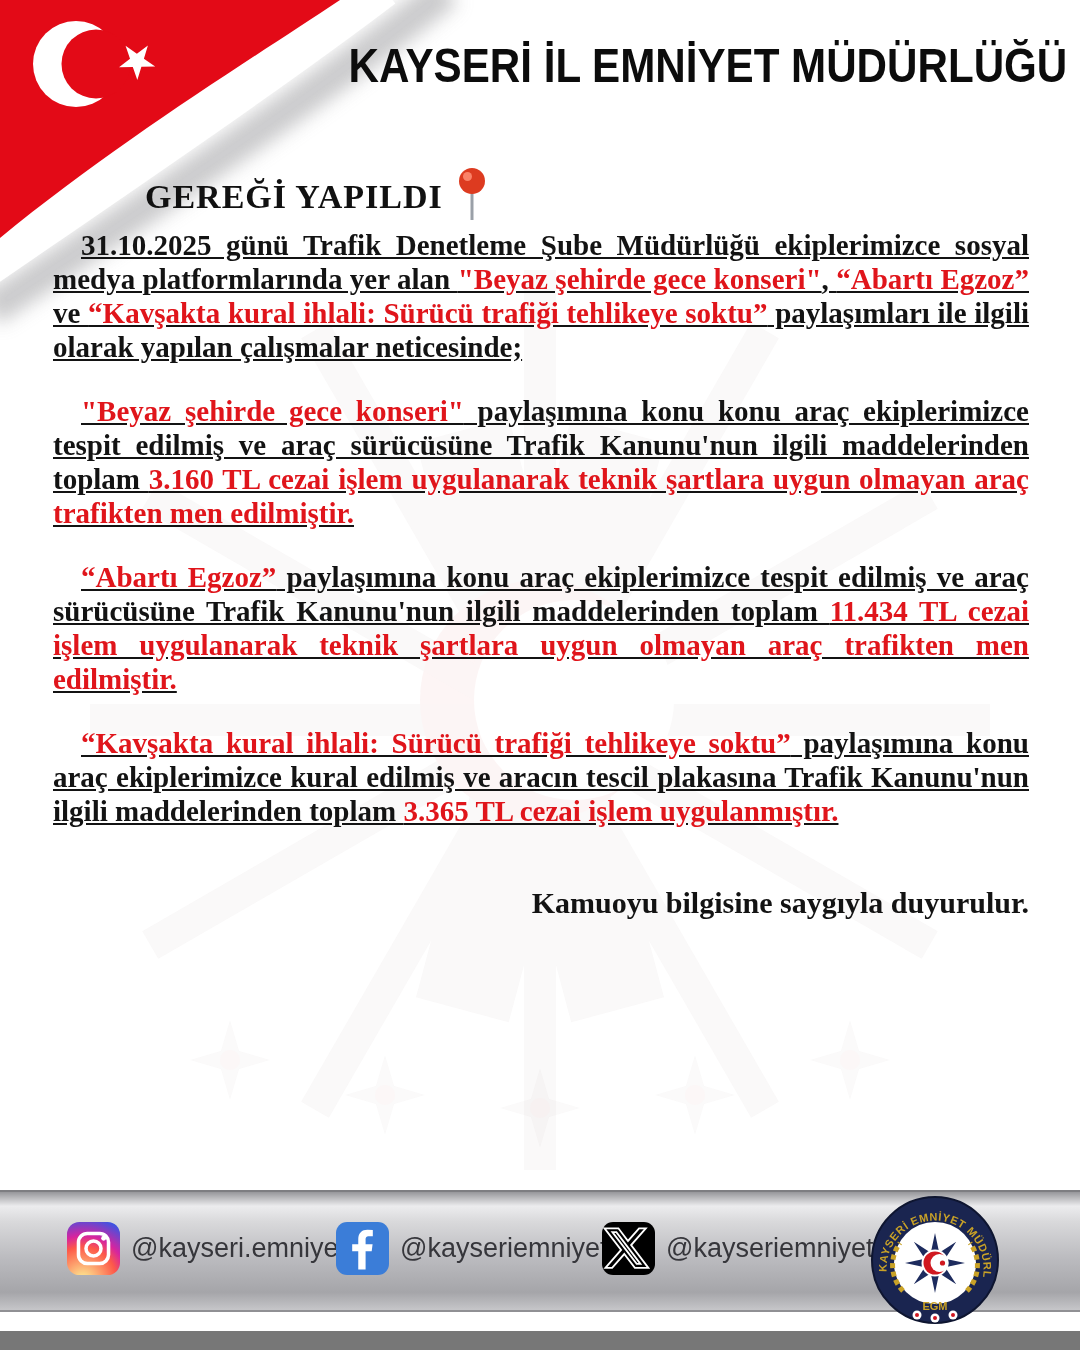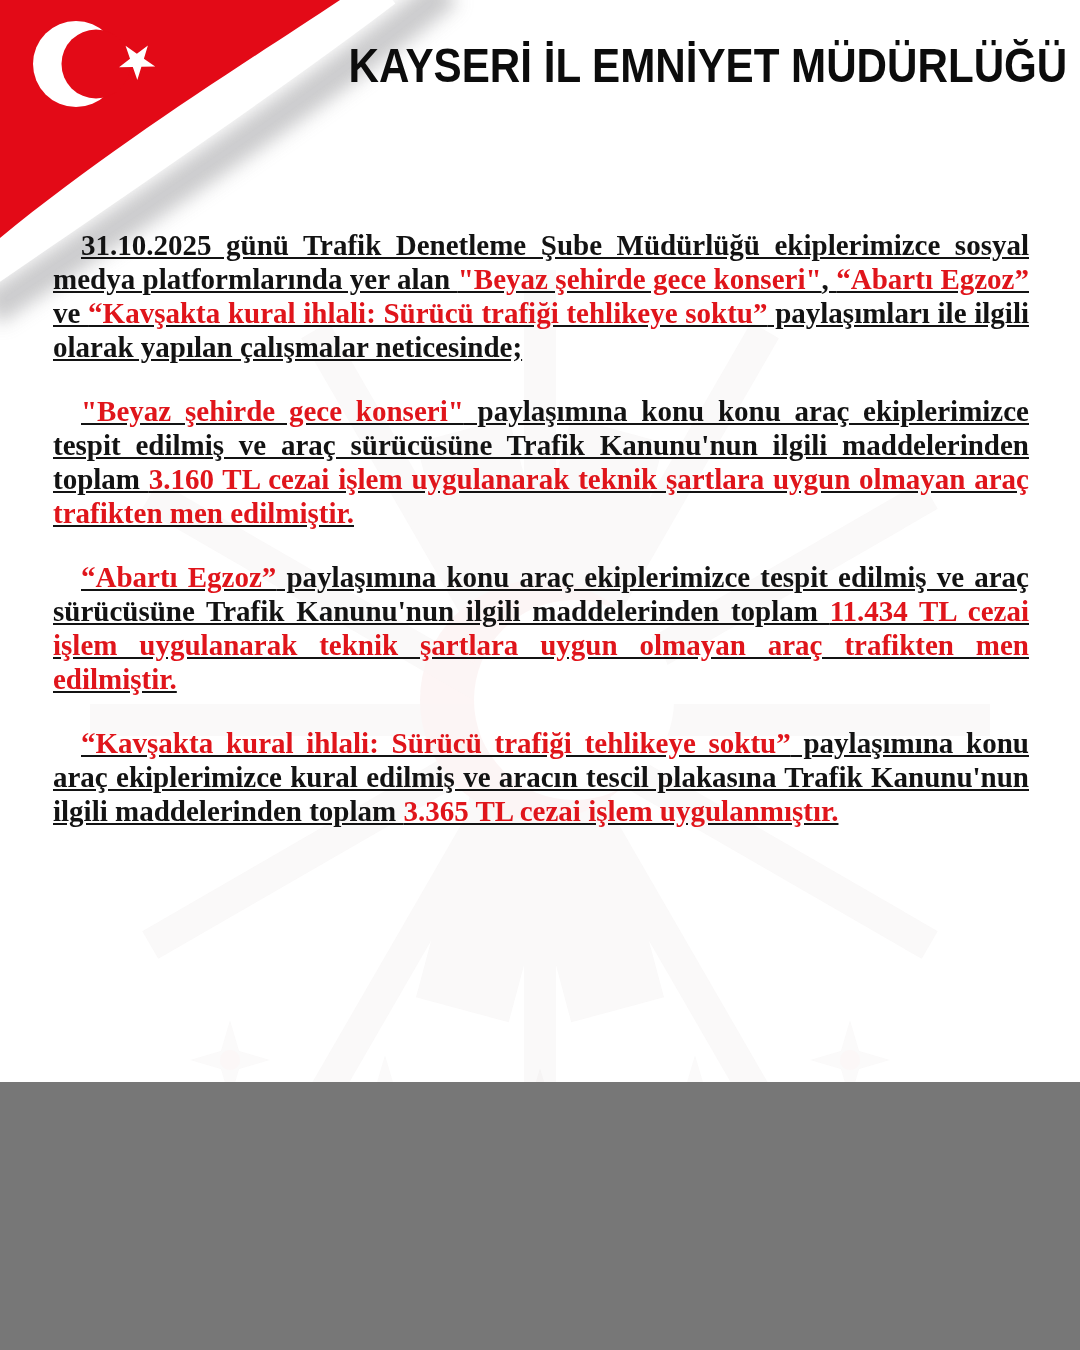--- a/index.html
+++ b/index.html
@@ -1,17 +1,17 @@
 <!DOCTYPE html>
 <html><head>
 <meta charset="utf-8">
 <style>
   html,body{margin:0;padding:0;background:#777;}
   .page{
-    position:relative;width:1080px;height:1082px;margin:0 auto;
+    position:relative;width:1080px;height:1331px;margin:0 auto;
     background:#ffffff;overflow:hidden;
     font-family:"Liberation Serif",serif;
   }
   
   .watermark{position:absolute;left:0;top:0;z-index:0;pointer-events:none;}
   
   .flag{position:absolute;left:0;top:0;z-index:2;}
   
   .title{
     position:absolute;left:290px;top:40px;width:780px;z-index:3;
@@ -113,26 +113,34 @@
     <circle cx="96" cy="64" r="34.5" fill="#e30a17"></circle>
     <g transform="translate(137,61) rotate(17)" fill="#ffffff">
       <polygon points="19,0 5.91,4.29 5.87,18.07 -2.26,6.94 -15.37,11.17 -7.3,0 -15.37,-11.17 -2.26,-6.94 5.87,-18.07 5.91,-4.29"></polygon>
     </g>
   </svg>
 
   <div class="title">
     <div><span class="title-line">KAYSERİ İL EMNİYET MÜDÜRLÜĞÜ</span></div>
   </div>
 
+  <div class="status">
+    <span>GEREĞİ YAPILDI</span><svg class="pin" width="30" height="58" viewBox="0 0 30 58">
+      <line x1="15" y1="26" x2="15" y2="54" stroke="#9aa0a8" stroke-width="3"></line>
+      <circle cx="15" cy="15" r="13" fill="#dd3b20"></circle>
+      <circle cx="10.5" cy="10.5" r="4.5" fill="#ff8f75" opacity="0.85"></circle>
+    </svg>
+  </div>
 
   <div class="bodytext">
     <p class="para"><span class="seg-black">31.10.2025 günü Trafik Denetleme Şube Müdürlüğü ekiplerimizce sosyal medya platformlarında yer alan </span><span class="seg-red">"Beyaz şehirde gece konseri"</span><span class="seg-black">, </span><span class="seg-red">“Abartı Egzoz”</span><span class="seg-black"> ve </span><span class="seg-red">“Kavşakta kural ihlali: Sürücü trafiği tehlikeye soktu”</span><span class="seg-black"> paylaşımları ile ilgili olarak yapılan çalışmalar neticesinde;</span></p>
       <p class="para"><span class="seg-red">"Beyaz şehirde gece konseri"</span><span class="seg-black"> paylaşımına konu konu araç ekiplerimizce tespit edilmiş ve araç sürücüsüne Trafik Kanunu'nun ilgili maddelerinden toplam </span><span class="seg-red">3.160 TL cezai işlem uygulanarak teknik şartlara uygun olmayan araç trafikten men edilmiştir.</span></p>
       <p class="para"><span class="seg-red">“Abartı Egzoz”</span><span class="seg-black"> paylaşımına konu araç ekiplerimizce tespit edilmiş ve araç sürücüsüne Trafik Kanunu'nun ilgili maddelerinden toplam </span><span class="seg-red">11.434 TL cezai işlem uygulanarak teknik şartlara uygun olmayan araç trafikten men edilmiştir.</span></p>
       <p class="para"><span class="seg-red">“Kavşakta kural ihlali: Sürücü trafiği tehlikeye soktu”</span><span class="seg-black"> paylaşımına konu araç ekiplerimizce kural edilmiş ve aracın tescil plakasına Trafik Kanunu'nun ilgili maddelerinden toplam </span><span class="seg-red">3.365 TL cezai işlem uygulanmıştır.</span></p>
+      <div class="closing" id="closing-slot">Kamuoyu bilgisine saygıyla duyurulur.</div>
   </div>
 
   <div class="footer">
 
     <div class="social soc-ig">
       <svg width="53" height="53" viewBox="0 0 60 60">
         <defs>
           <radialGradient id="igGrad" cx="0.3" cy="1.1" r="1.4">
             <stop offset="0" stop-color="#fdf497"></stop>
             <stop offset="0.45" stop-color="#fd5949"></stop>

